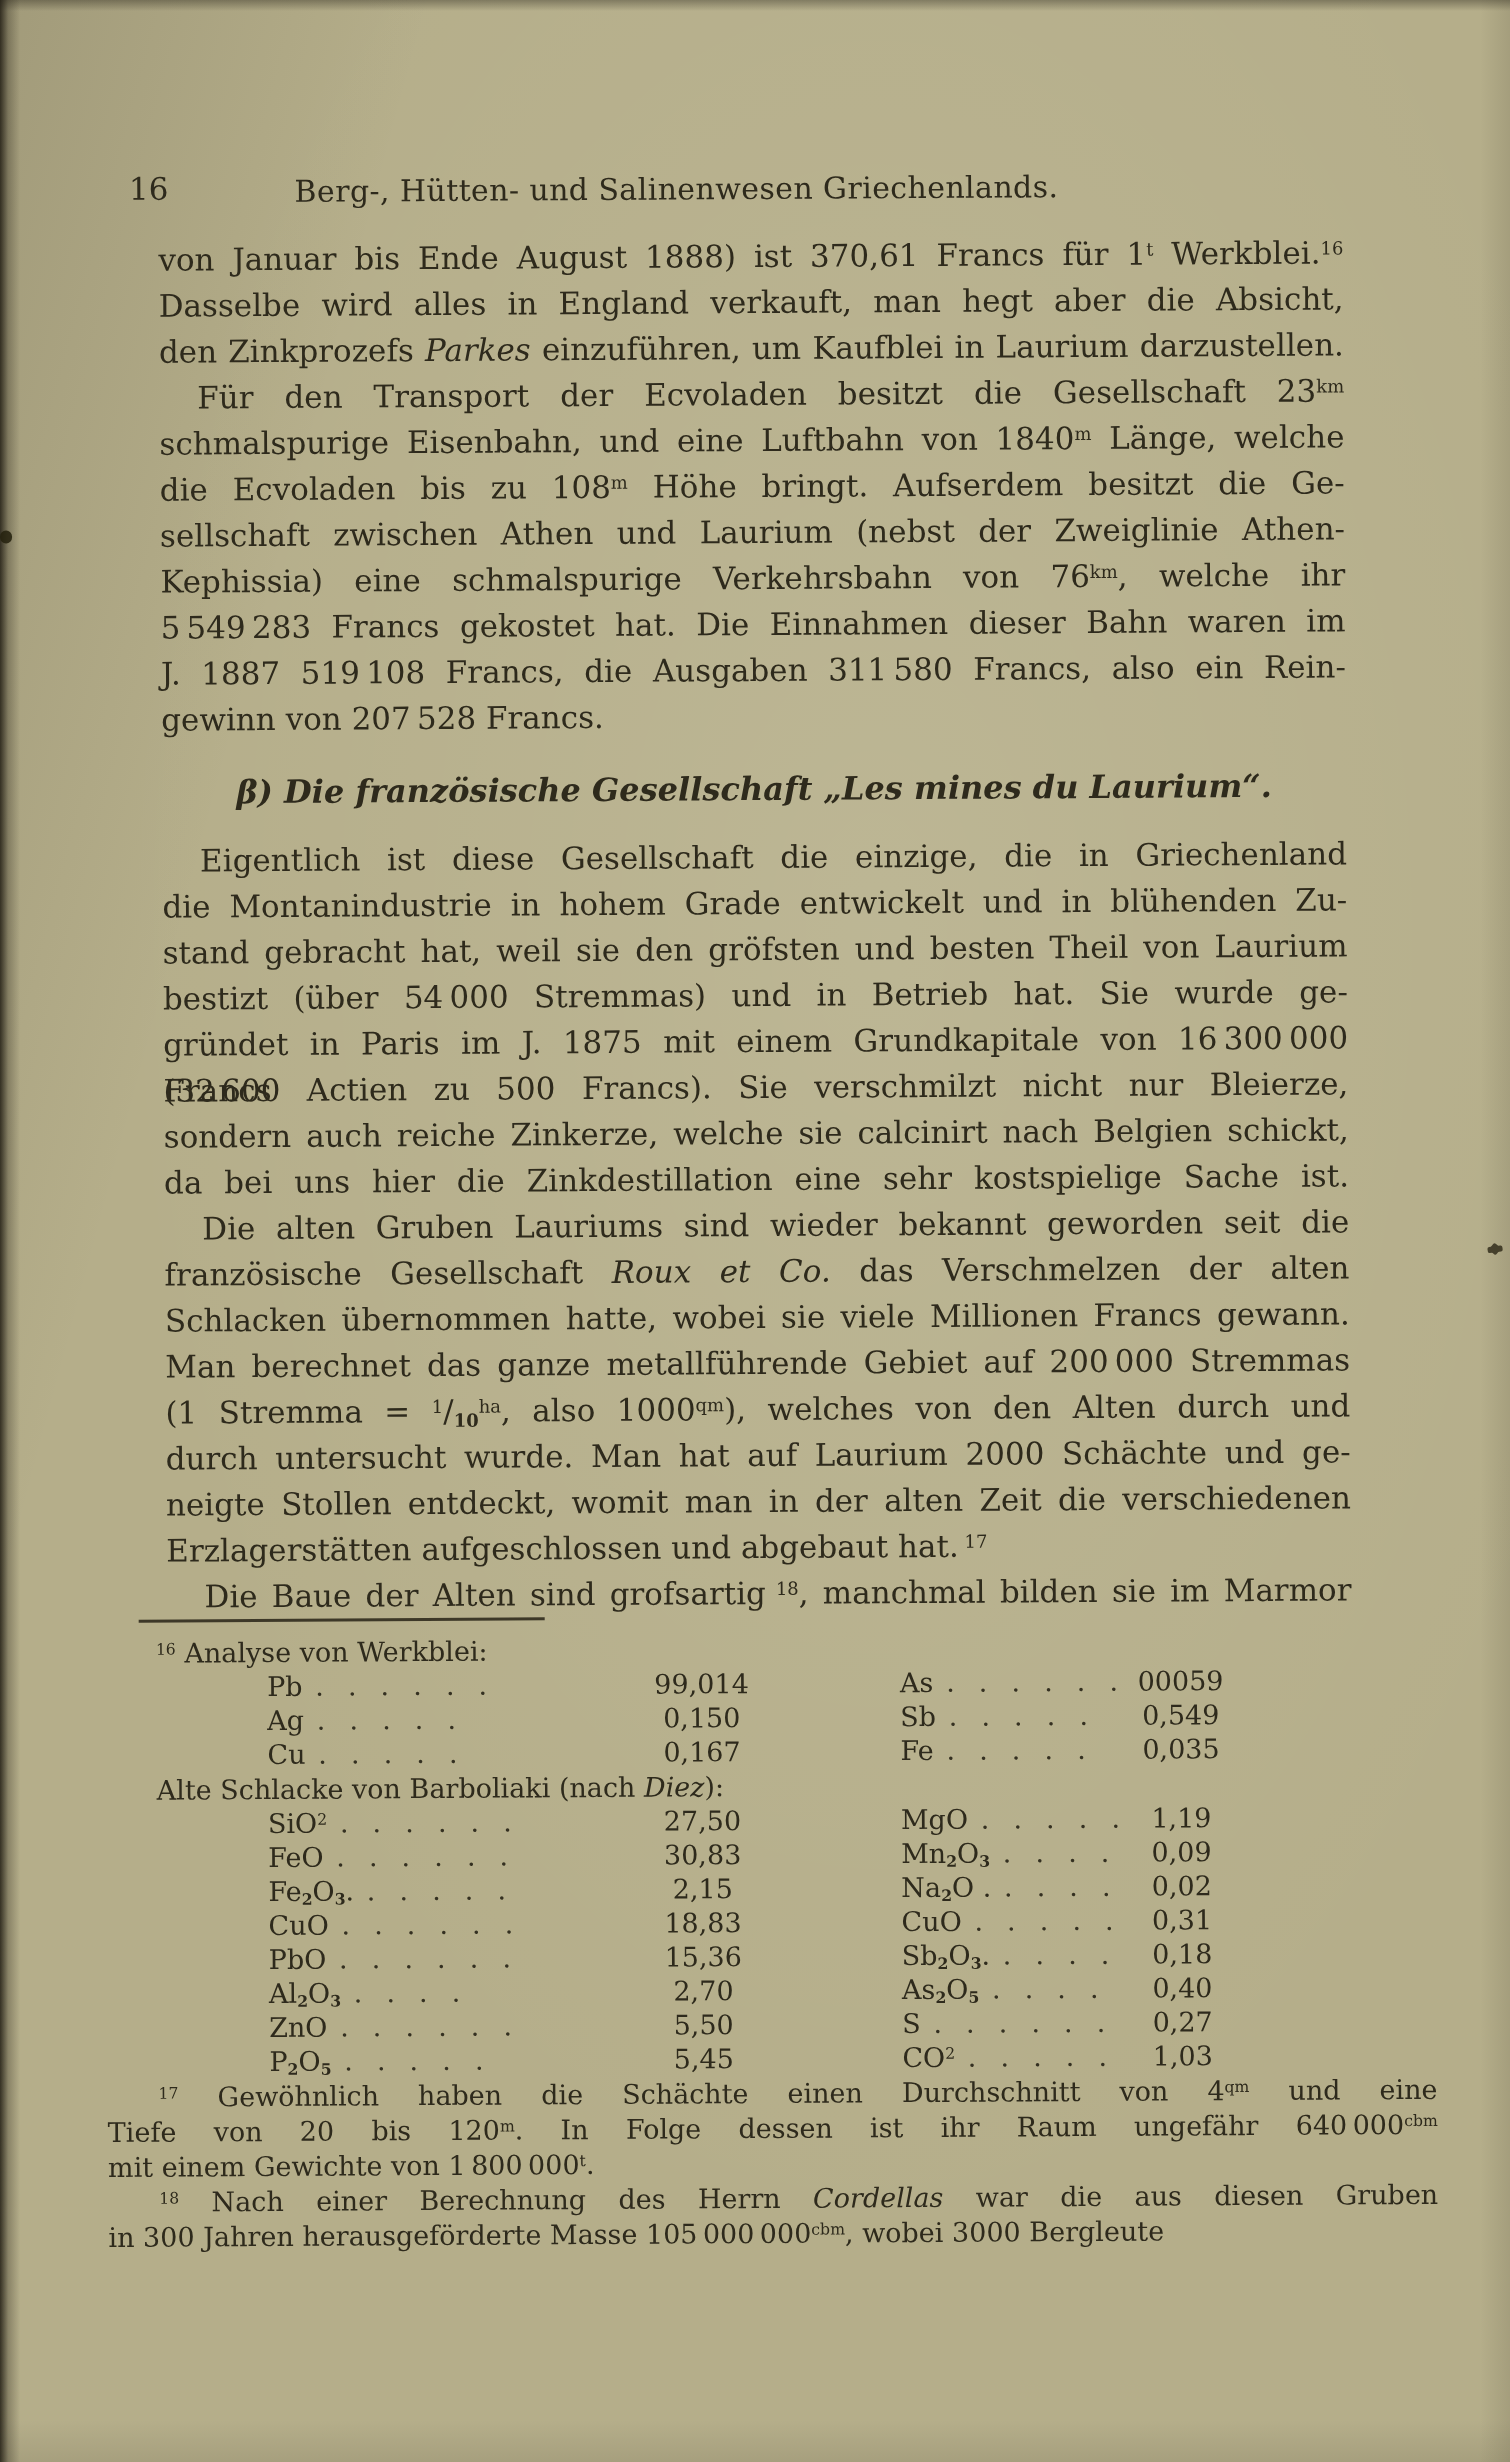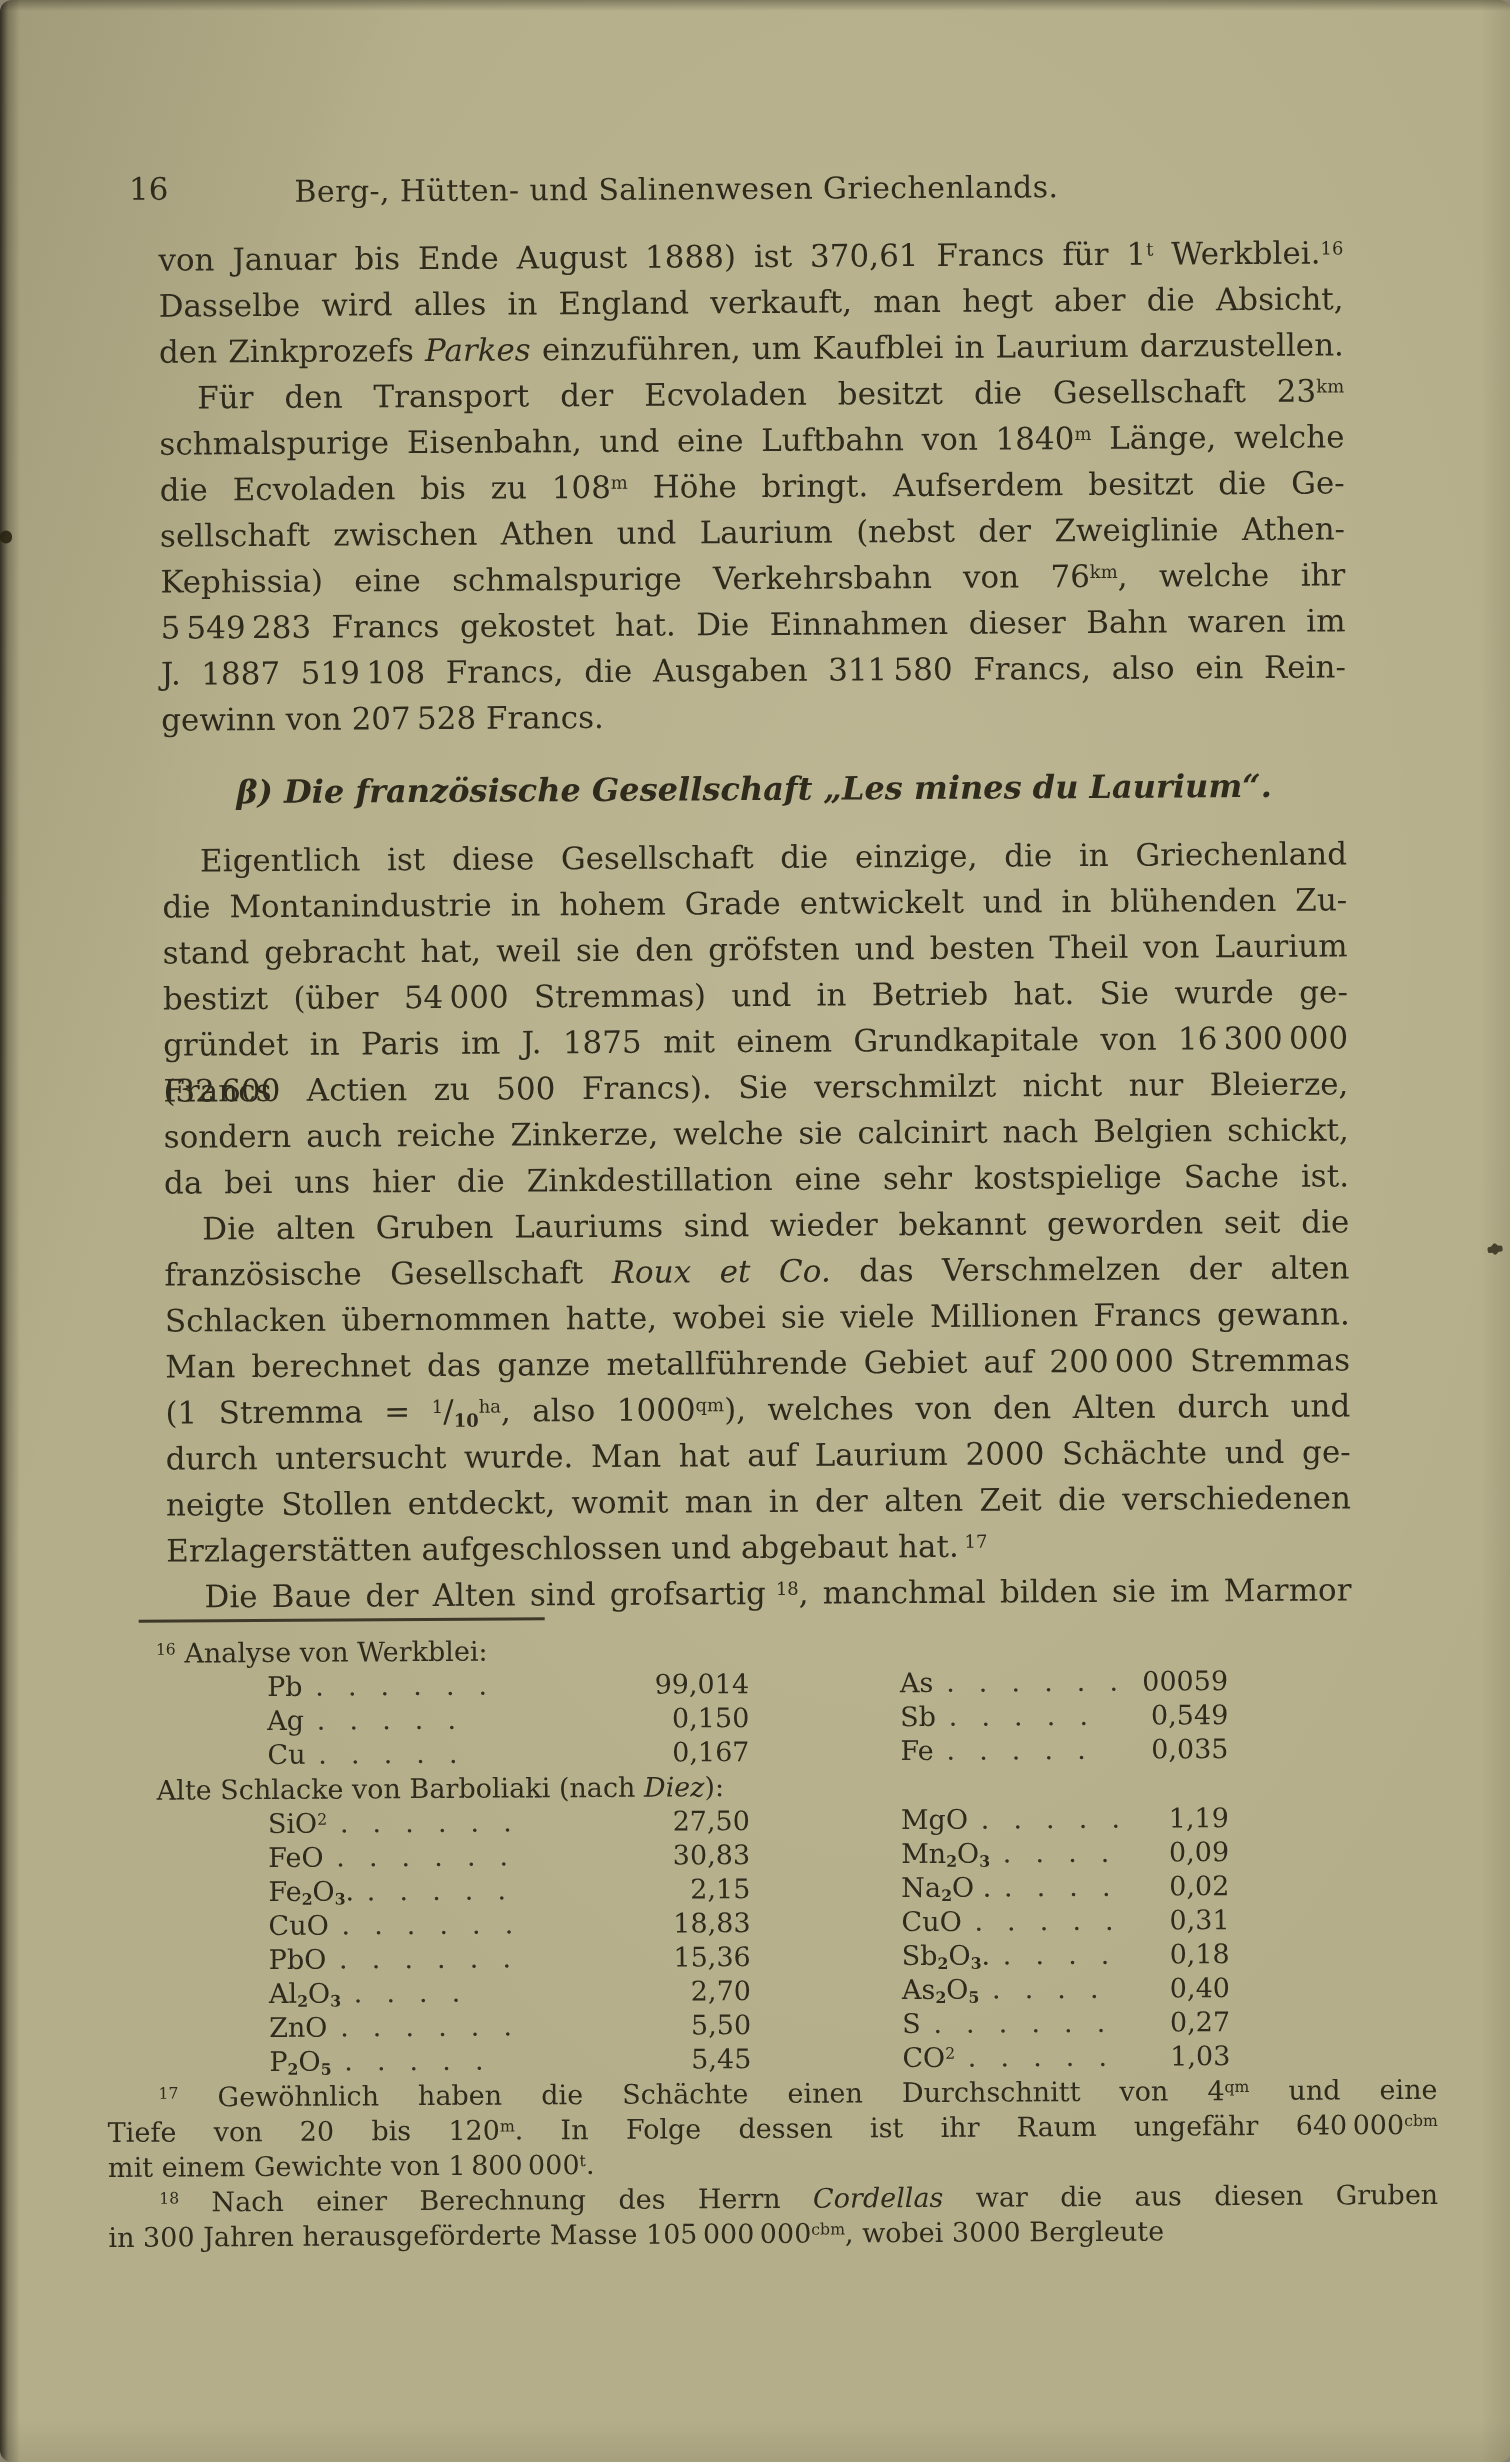--- a/index.html
+++ b/index.html
@@ -8,21 +8,20 @@
     font-family:"DejaVu Serif", serif;
     background:
       radial-gradient(ellipse at 58% 38%, rgba(255,255,240,0.10), transparent 62%),
       linear-gradient(to right, rgba(35,31,21,0.88) 0px, rgba(35,31,21,0.30) 8.2px, rgba(35,31,21,0.0) 20px),
       linear-gradient(to bottom, rgba(35,31,21,0.38) 0px, rgba(35,31,21,0.0) 11px),
       linear-gradient(105deg, rgba(60,54,38,0.16), rgba(60,54,38,0) 20%),
       linear-gradient(to left, rgba(60,54,38,0.14) 0px, rgba(60,54,38,0) 31px),
       linear-gradient(to top, rgba(60,54,38,0.12) 0px, rgba(60,54,38,0) 42px),
       #b5ae8a;
     color:#2e2a1c;
-    border-radius:12px;
   }
   .tilt{position:absolute;inset:0;transform:rotate(-0.35deg);transform-origin:50% 48%;}
   .pagenum{position:absolute;left:135px;top:167px;font-size:31px;}
   .runtitle{position:absolute;left:273px;top:171px;width:819px;text-align:center;font-size:30px;letter-spacing:0.4px;}
   .textblock{position:absolute;left:164px;width:1185px;font-size:31px;line-height:46px;}
   .b1{top:233px;} .b2{top:834px;}
   .ln{text-align:justify;text-align-last:justify;height:46px;overflow:visible;}
   .ln.noj{text-align-last:left;}
   .ln.ind{text-indent:38px;}
   .heading{position:absolute;left:164px;top:770px;width:1185px;text-align:center;font-size:32px;font-weight:600;}
@@ -33,21 +32,21 @@
   .fnblock{position:absolute;left:102px;top:1632px;width:1330px;font-size:27px;line-height:35px;}
   .fnline{text-align:justify;text-align-last:justify;height:35px;}
   .fnline.noj{text-align-last:left;}
   .fnline.find, .fnline.ind{text-indent:51px;}
   .fnrow{display:flex;height:34px;line-height:34px;padding-left:162px;}
   .lcell{display:flex;width:482px;}
   .colgap{width:151px;}
   .rcell{display:flex;width:328px;}
   .flabel{white-space:nowrap;}
   .lead{flex:1 1 auto;overflow:hidden;white-space:nowrap;margin:0 9px 0 12.7px;word-spacing:15.5px;opacity:0.95;}
-  .fval{text-align:right;min-width:95px;white-space:nowrap;}
+  .fval{text-align:center;min-width:95px;white-space:nowrap;}
   .speck-dot{position:absolute;left:3.6px;top:526px;width:12.7px;height:12.7px;border-radius:50%;background:#26220f;opacity:0.88;}
   .speck-star{position:absolute;left:1490px;top:1249px;width:9px;height:9px;background:#2c2716;transform:rotate(40deg);border-radius:1.8px;opacity:0.8;}
   .speck-star::after{content:"";position:absolute;left:1.8px;top:-2.7px;width:5.5px;height:14.6px;background:#2c2716;transform:rotate(42deg);border-radius:1.8px;}
 </style>
 </head>
 <body>
 
 <div class="page">
   <div class="tilt">
 

